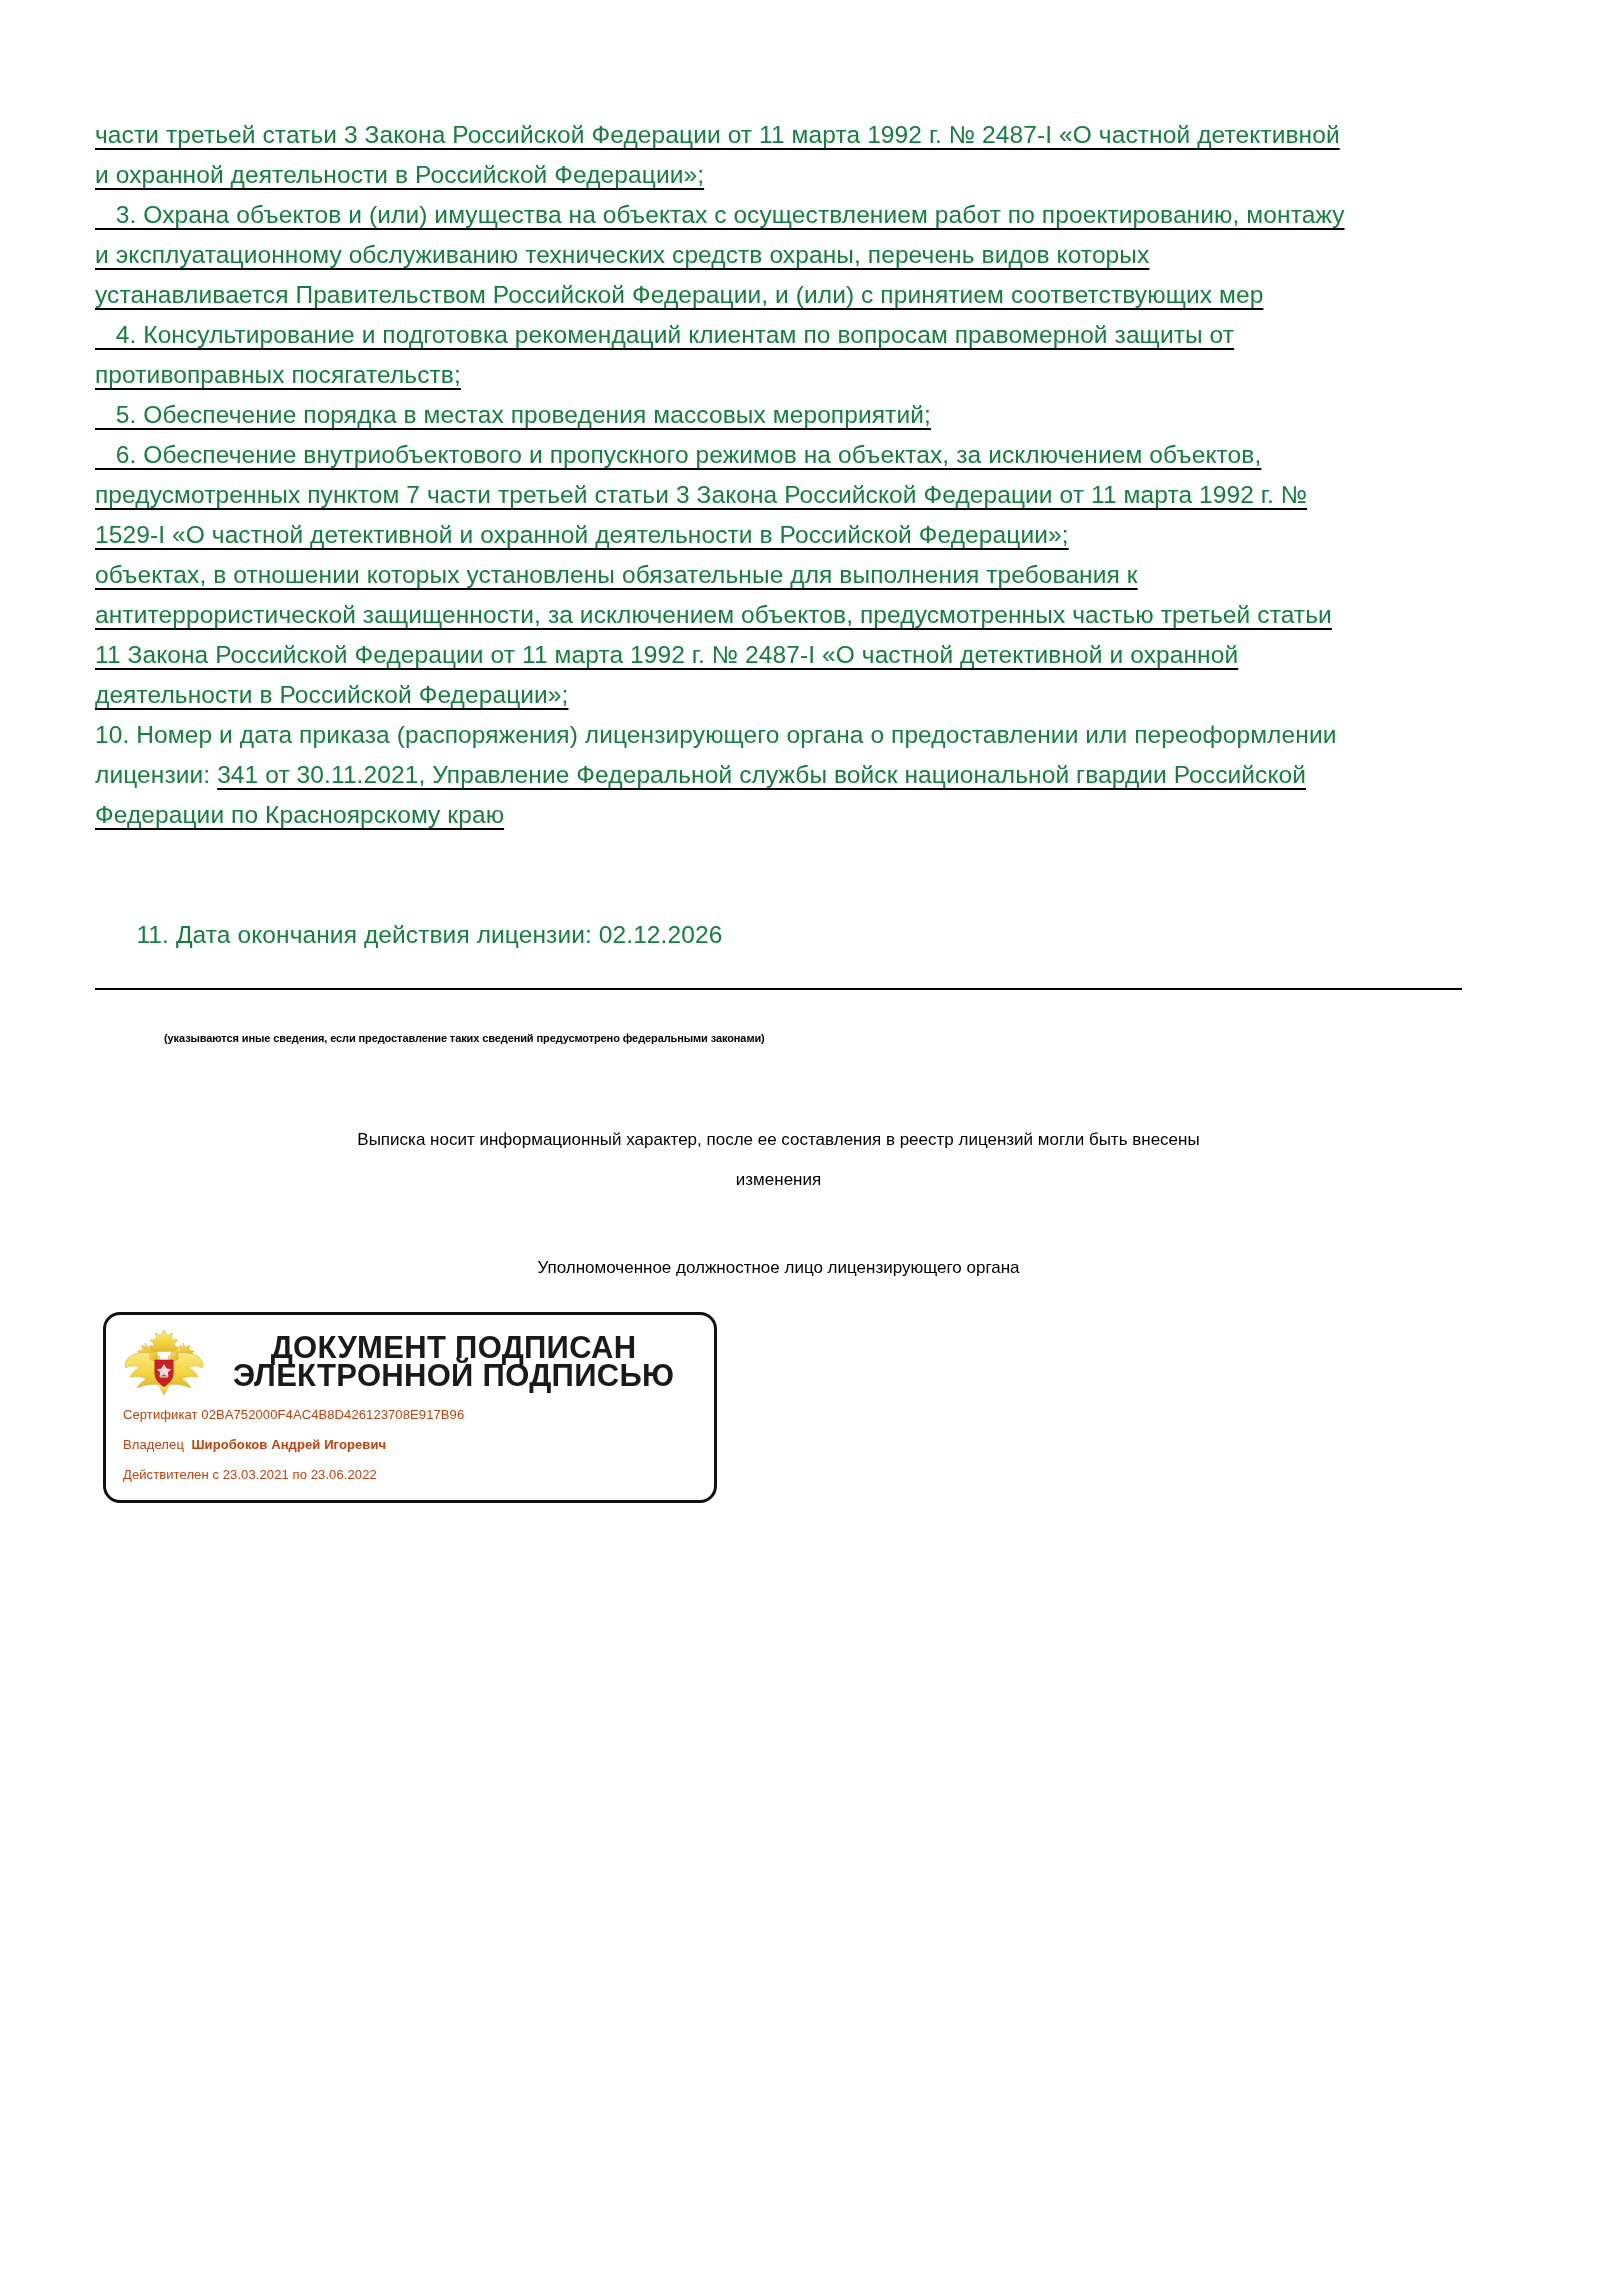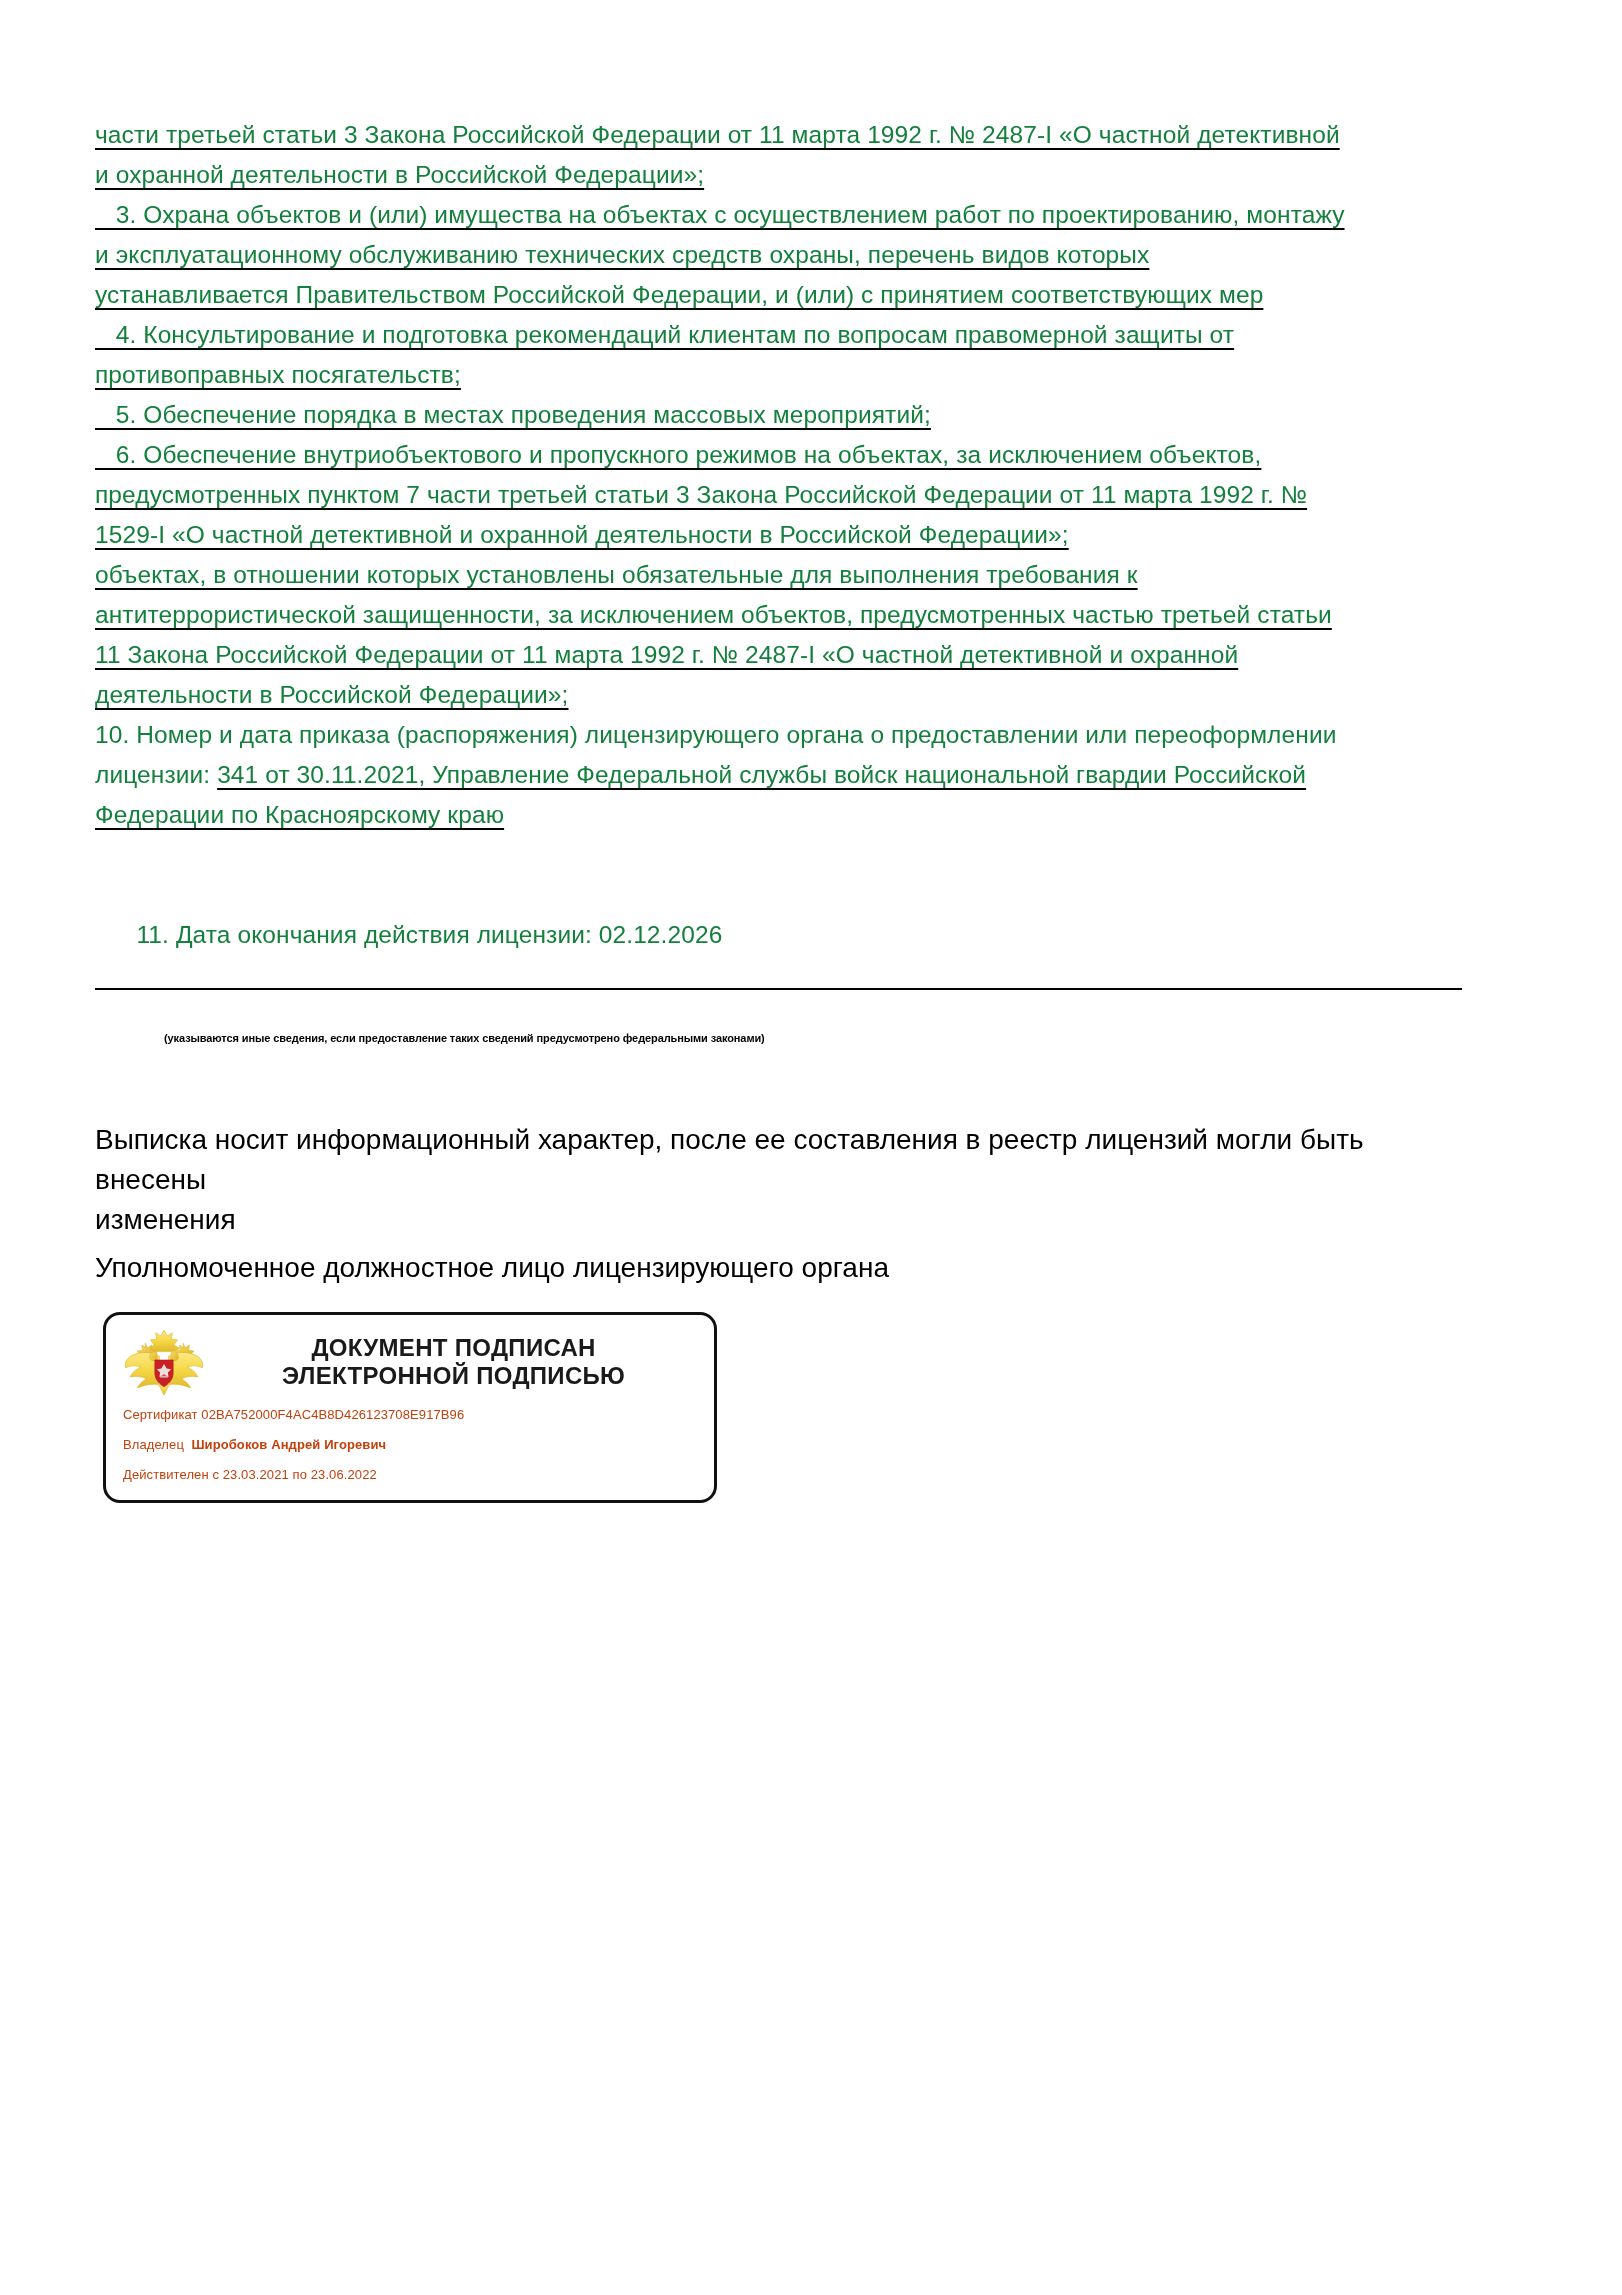--- a/index.html
+++ b/index.html
@@ -74,23 +74,24 @@
     white-space: pre;
     font-weight: 600;
     letter-spacing: -0.1px;
     margin-top: 7px;
   }
 
   .para {
     position: absolute;
     left: 95px;
     width: 1367px;
-    font-size: 28px;
+    font-size: 17px;
     line-height: 40px;
     white-space: pre-line;
+    text-align: center;
   }
   .para-notice { top: 1120px; }
   .para-official { top: 1248px; }
 
   
   .stamp {
     position: absolute;
     left: 103px;
     top: 1312px;
     width: 614px;
@@ -110,21 +111,21 @@
   }
 
   .emblem {
     width: 82px;
     height: 72px;
     flex: 0 0 82px;
     margin-right: 6.5px;
   }
 
   .stamp-title {
-    font-size: 24px;
+    font-size: 31px;
     line-height: 27.5px;
     font-weight: bold;
     letter-spacing: 0.3px;
     text-align: center;
     flex: 1 1 auto;
     padding-right: 18.3px;
     white-space: pre-line;
     color: #1a1a1a;
   }
 

